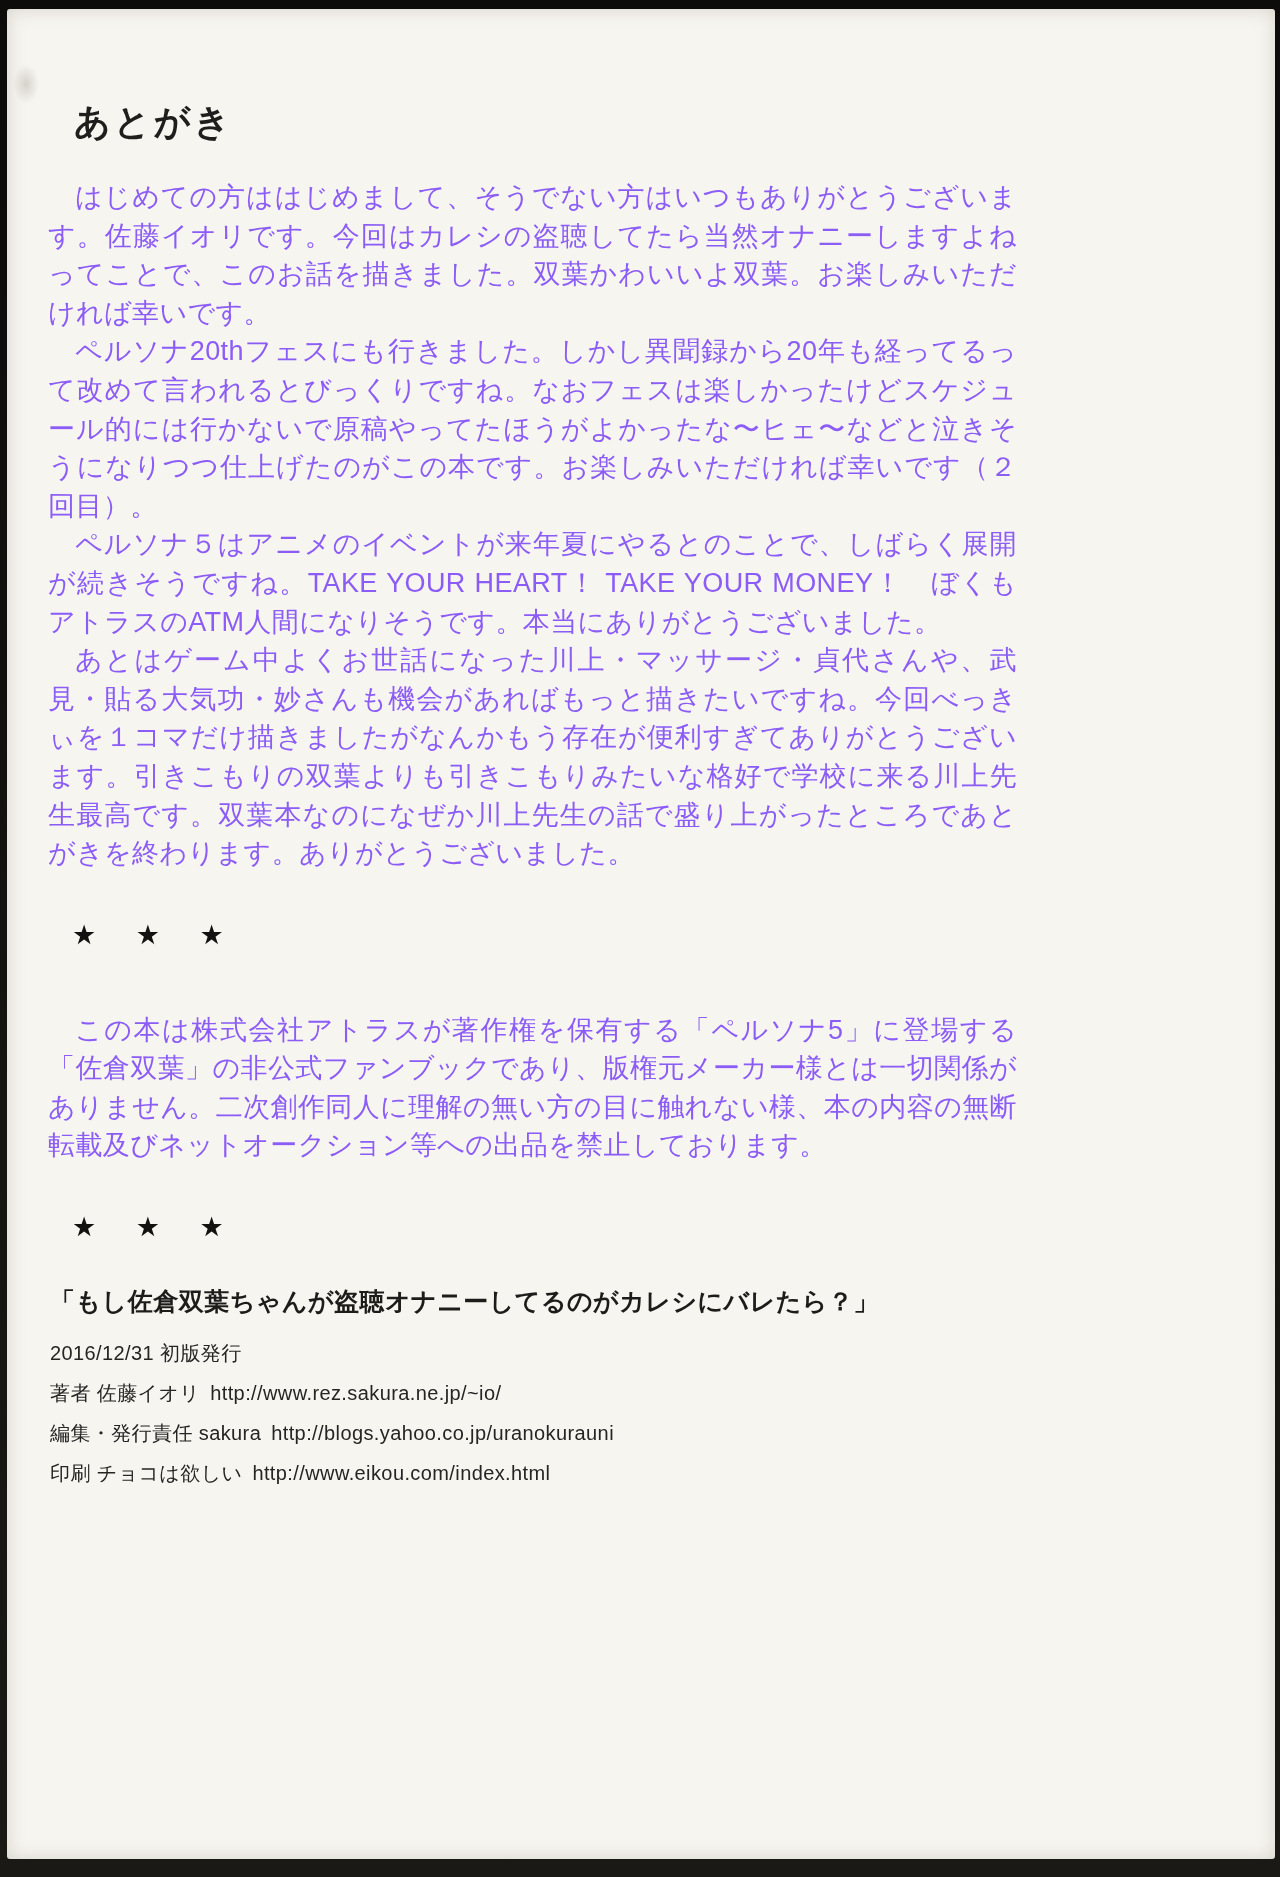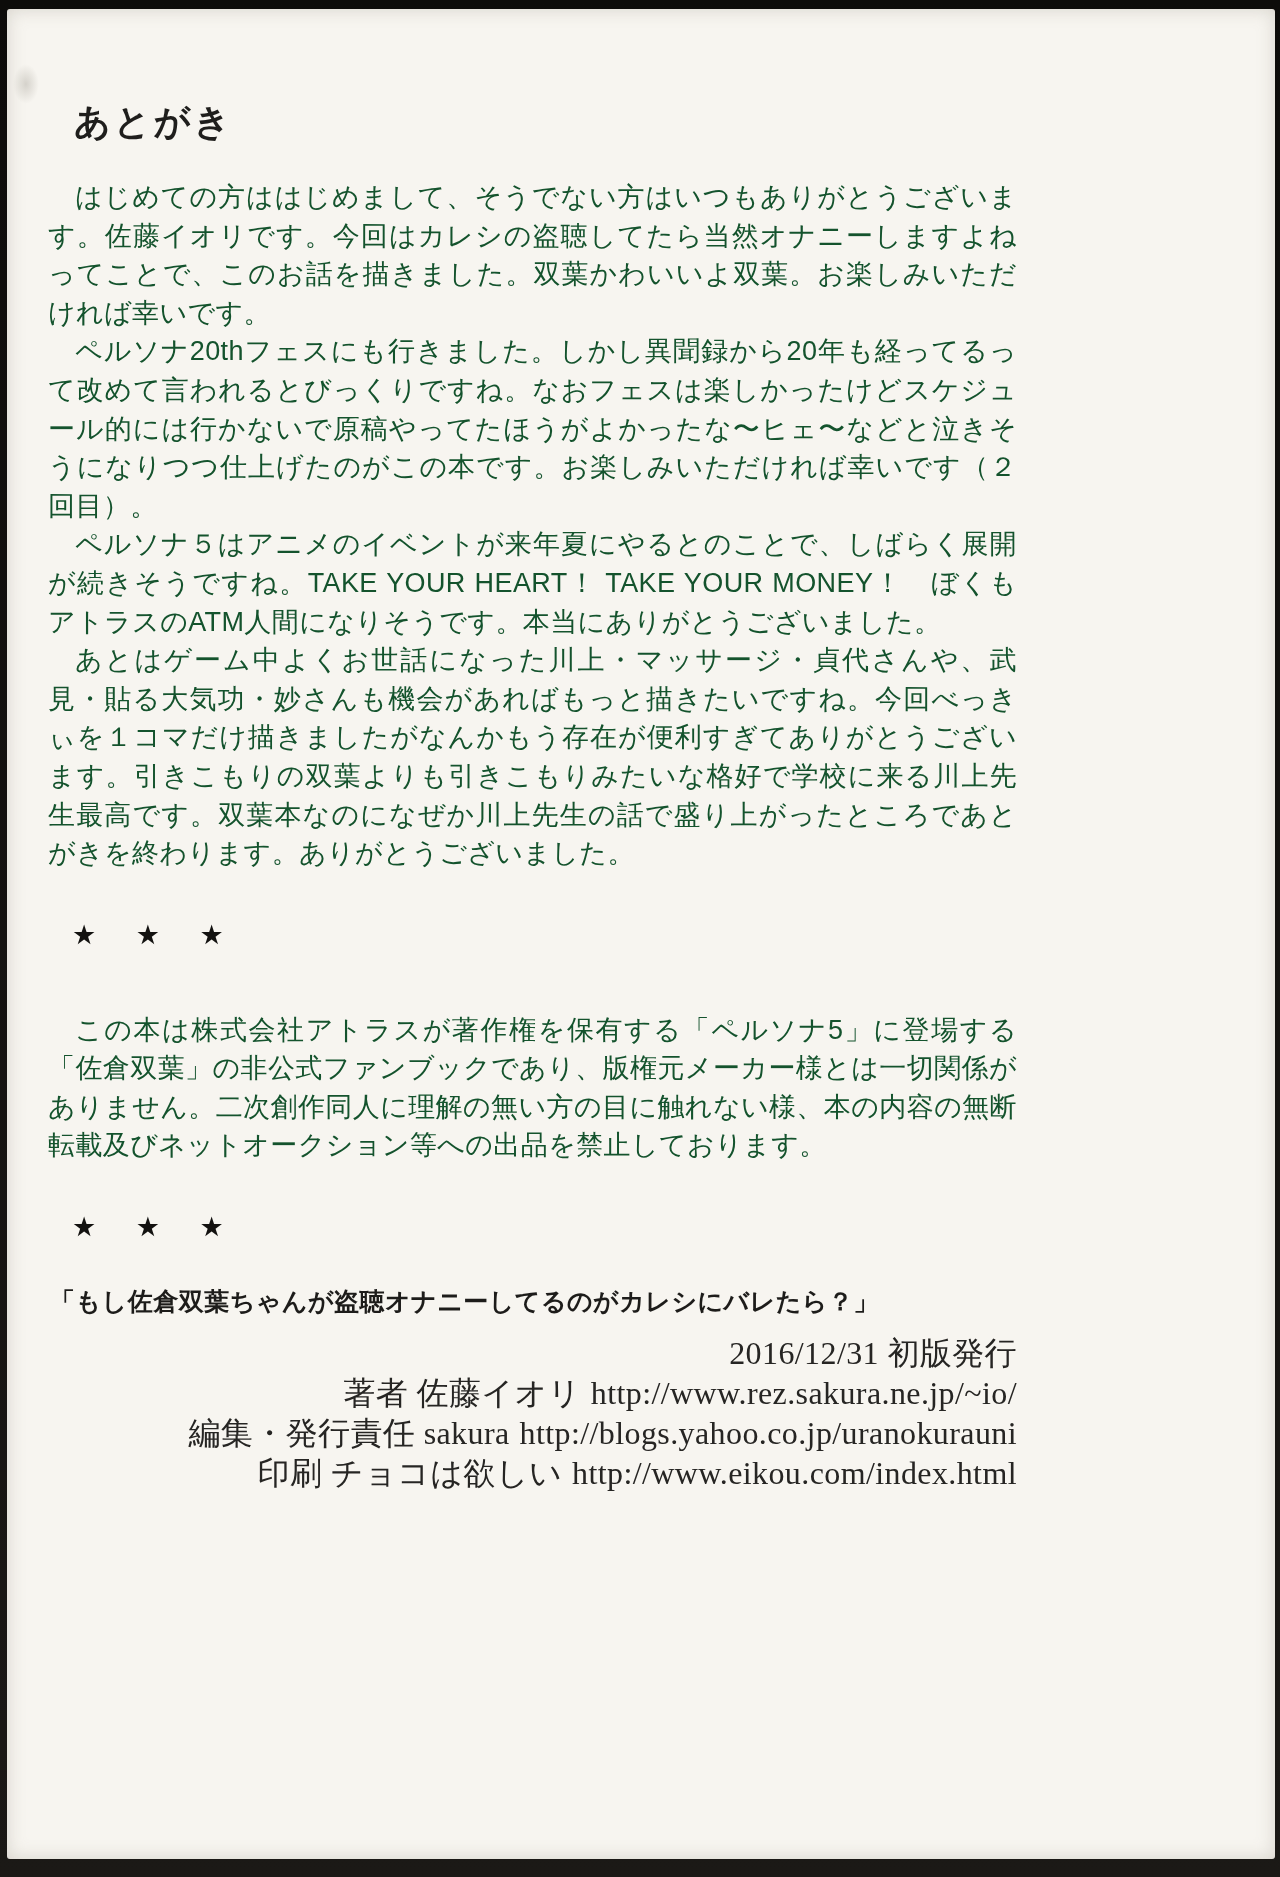--- a/index.html
+++ b/index.html
@@ -44,21 +44,21 @@
   }
   .page-title {
     margin: 89px 0 0 26px;
     font-size: 36px;
     font-weight: 600;
     color: #1f1e1c;
     letter-spacing: 3px;
   }
   .body-text {
     margin-top: 31px;
-    color: #14532d;
+    color: #8b5cf6;
     font-size: 27px;
     line-height: 38.6px;
     text-align: justify;
     letter-spacing: 0.4px;
   }
   .body-text p {
     margin: 0;
     text-indent: 1em;
   }
   .stars {
@@ -66,34 +66,32 @@
     font-size: 27px;
     letter-spacing: 16px;
     color: #131210;
   }
   .disclaimer {
     margin-top: 60px;
   }
   .colophon {
     margin: 42px 0 0 2px;
     color: #262523;
-    font-family: Liberation Serif, serif;
   }
   .c-title {
     font-size: 25px;
     font-weight: bold;
     letter-spacing: 0.5px;
     margin-bottom: 15px;
     color: #1d1c1a;
   }
   .c-line {
-    font-size: 32px;
+    font-size: 20px;
     line-height: 40px;
     letter-spacing: 0.4px;
-    text-align: right;
   }
   .c-line .url { margin-left: 10px; }
 </style>
 </head>
 <body>
 
 <div class="scan-frame">
   <div class="page">
     <div class="smudge"></div>
     <div class="content">

